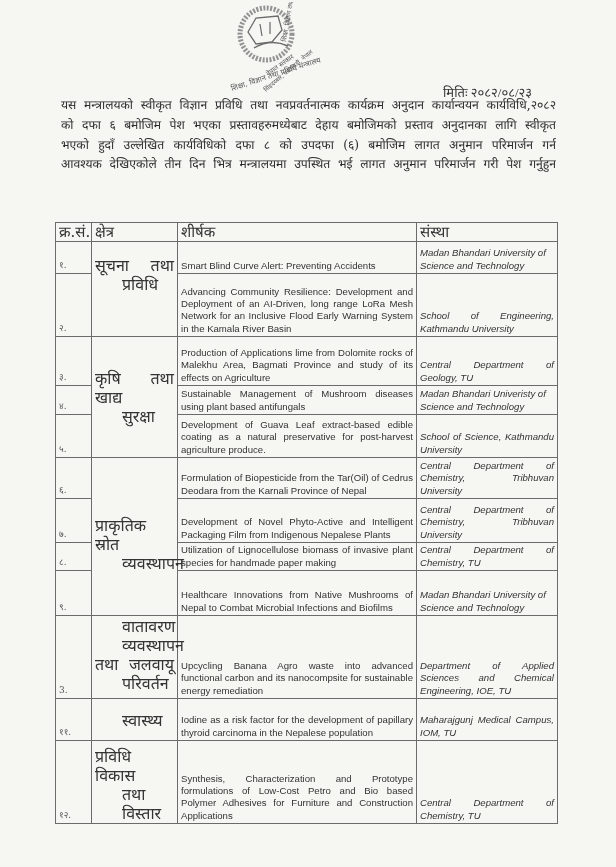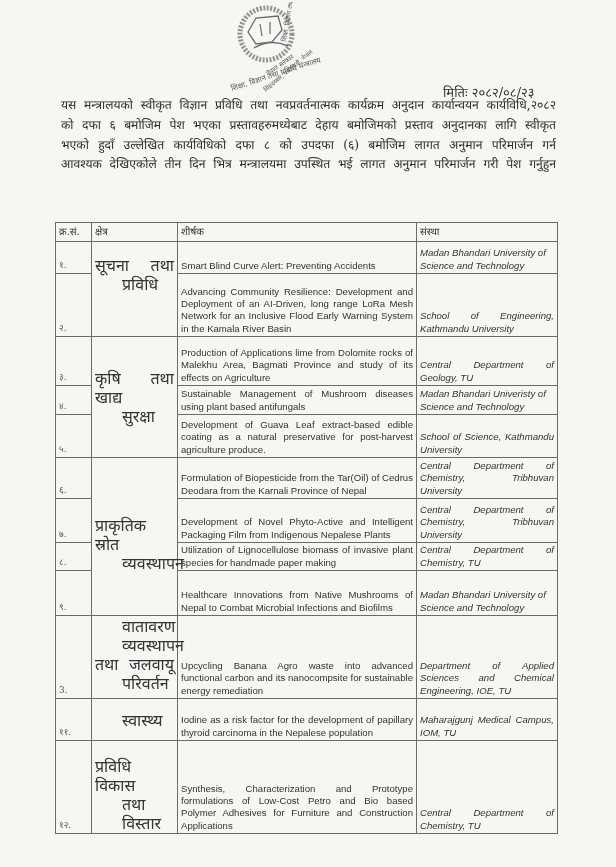--- a/index.html
+++ b/index.html
@@ -8,21 +8,21 @@
     background: #f6f6f3;
     position: relative;
     font-family: "DejaVu Serif", "Liberation Serif", serif;
     color: #2a2a2a;
   }
   .seal {
     position: absolute; left: 226px; top: 2px; width: 110px; height: 90px;
   }
   .date {
     position: absolute; left: 443px; top: 83px;
-    font-size: 13px; color: #333;
+    font-size: 13px; color: #333; font-family: Liberation Serif, serif;
   }
   .para {
     position: absolute; left: 61px; top: 96px; width: 495px;
     font-size: 12.2px; line-height: 19.8px; text-align: justify;
     color: #2c2c2c;
   }
   .para span { display: block; text-align-last: justify; white-space: nowrap; overflow: hidden; }
   .para span.last { text-align-last: left; }
   table {
     position: absolute; left: 55px; top: 222px; width: 502px;
@@ -30,21 +30,21 @@
     font-family: "Liberation Sans", "DejaVu Sans", sans-serif;
   }
   td, th {
     border: 1px solid #6b6b6b;
     padding: 0 3px;
     font-size: 9.6px; line-height: 12.3px;
     color: #333;
     font-weight: normal;
     text-align: left;
   }
-  th { font-family: "DejaVu Serif", serif; font-size: 10px; height: 18px; vertical-align: middle; }
+  th { font-family: "DejaVu Serif", serif; font-size: 15px; height: 18px; vertical-align: middle; }
   td.sn { font-family: "DejaVu Serif", serif; font-size: 9px; vertical-align: bottom; padding-bottom: 2px; color: #555; }
   td.area { font-family: "DejaVu Serif", serif; font-size: 16px; line-height: 19px; vertical-align: top; padding-top: 1px; }
   td.area span { display: block; text-align: justify; text-align-last: justify; }
   td.area span.l { text-align-last: left; margin-left: 27px; }
   td.title, td.inst { vertical-align: bottom; text-align: justify; padding-bottom: 1px; }
   td.inst { text-align: justify; font-style: italic; }
   col.c1 { width: 36px; } col.c2 { width: 86px; } col.c3 { width: 239px; } col.c4 { width: 141px; }
 </style>
 </head>
 <body>
@@ -165,21 +165,21 @@
     <tr style="height:42px">
       <td class="sn">११.</td>
       <td class="area" style="vertical-align:middle">
         <span class="l">स्वास्थ्य</span>
       </td>
       <td class="title">Iodine as a risk factor for the development of papillary thyroid carcinoma in the Nepalese population</td>
       <td class="inst">Maharajgunj Medical Campus, IOM, TU</td>
     </tr>
     <tr style="height:58px">
       <td class="sn">१२.</td>
-      <td class="area" style="padding-top:16px">
+      <td class="area" style="padding-top:6px">
         <span>प्रविधि विकास</span>
         <span class="l">तथा विस्तार</span>
       </td>
       <td class="title">Synthesis, Characterization and Prototype formulations of Low-Cost Petro and Bio based Polymer Adhesives for Furniture and Construction Applications</td>
       <td class="inst">Central Department of Chemistry, TU</td>
     </tr>
   </tbody>
 </table>
 
 </body></html>

